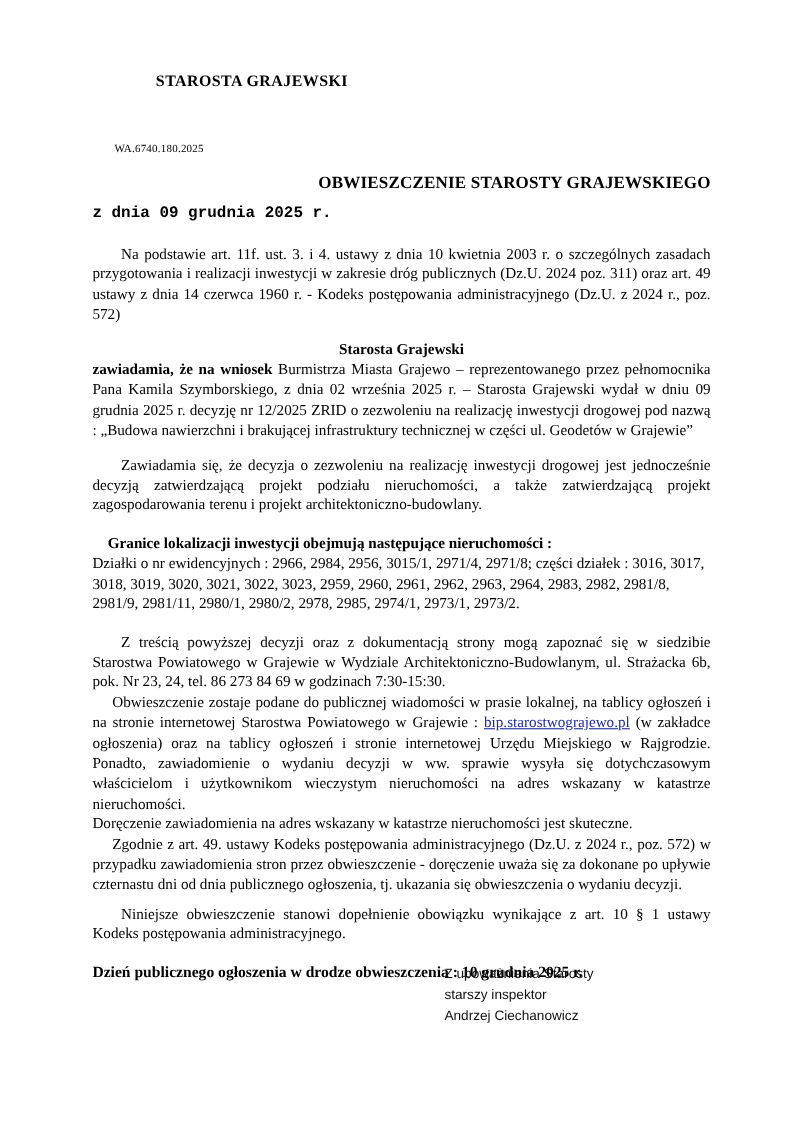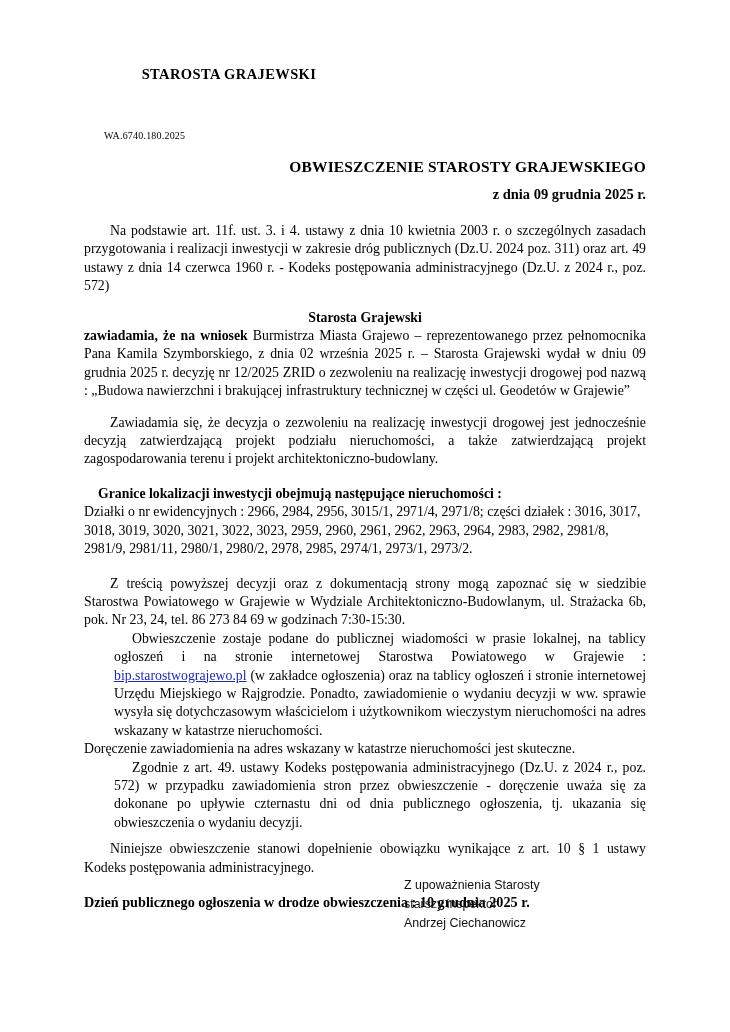--- a/index.html
+++ b/index.html
@@ -55,44 +55,45 @@
     text-align: right;
     font-weight: bold;
     font-size: 15.5px;
     letter-spacing: 0.15px;
   }
   .doc-subtitle {
     position: absolute;
     left: 84px;
     top: 186px;
     width: 562px;
-    text-align: right;
+    text-align: left;
     font-weight: bold;
     font-size: 14.5px;
+    font-family: Liberation Mono, monospace;
   }
 
   
   .body-flow {
     position: absolute;
     left: 84px;
     top: 206px;
     width: 562px;
     font-size: 13.8px;
     line-height: 1.335;
   }
   p {
     margin: 0;
     padding: 0;
   }
   .just {
     text-align: justify;
     text-justify: inter-word;
   }
   .indent { text-indent: 26px; margin-top: 16px; }
-  .indent-sm { text-indent: 18px; margin-left: 30px; }
+  .indent-sm { text-indent: 18px; }
   .gap-s { margin-top: 8px; }
   .gap-m { margin-top: 13px; }
   .gap-l { margin-top: 16px; }
   .centered-bold {
     text-align: center;
     font-weight: bold;
   }
   .b { font-weight: bold; }
   .link {
     color: #1f2b9e;

